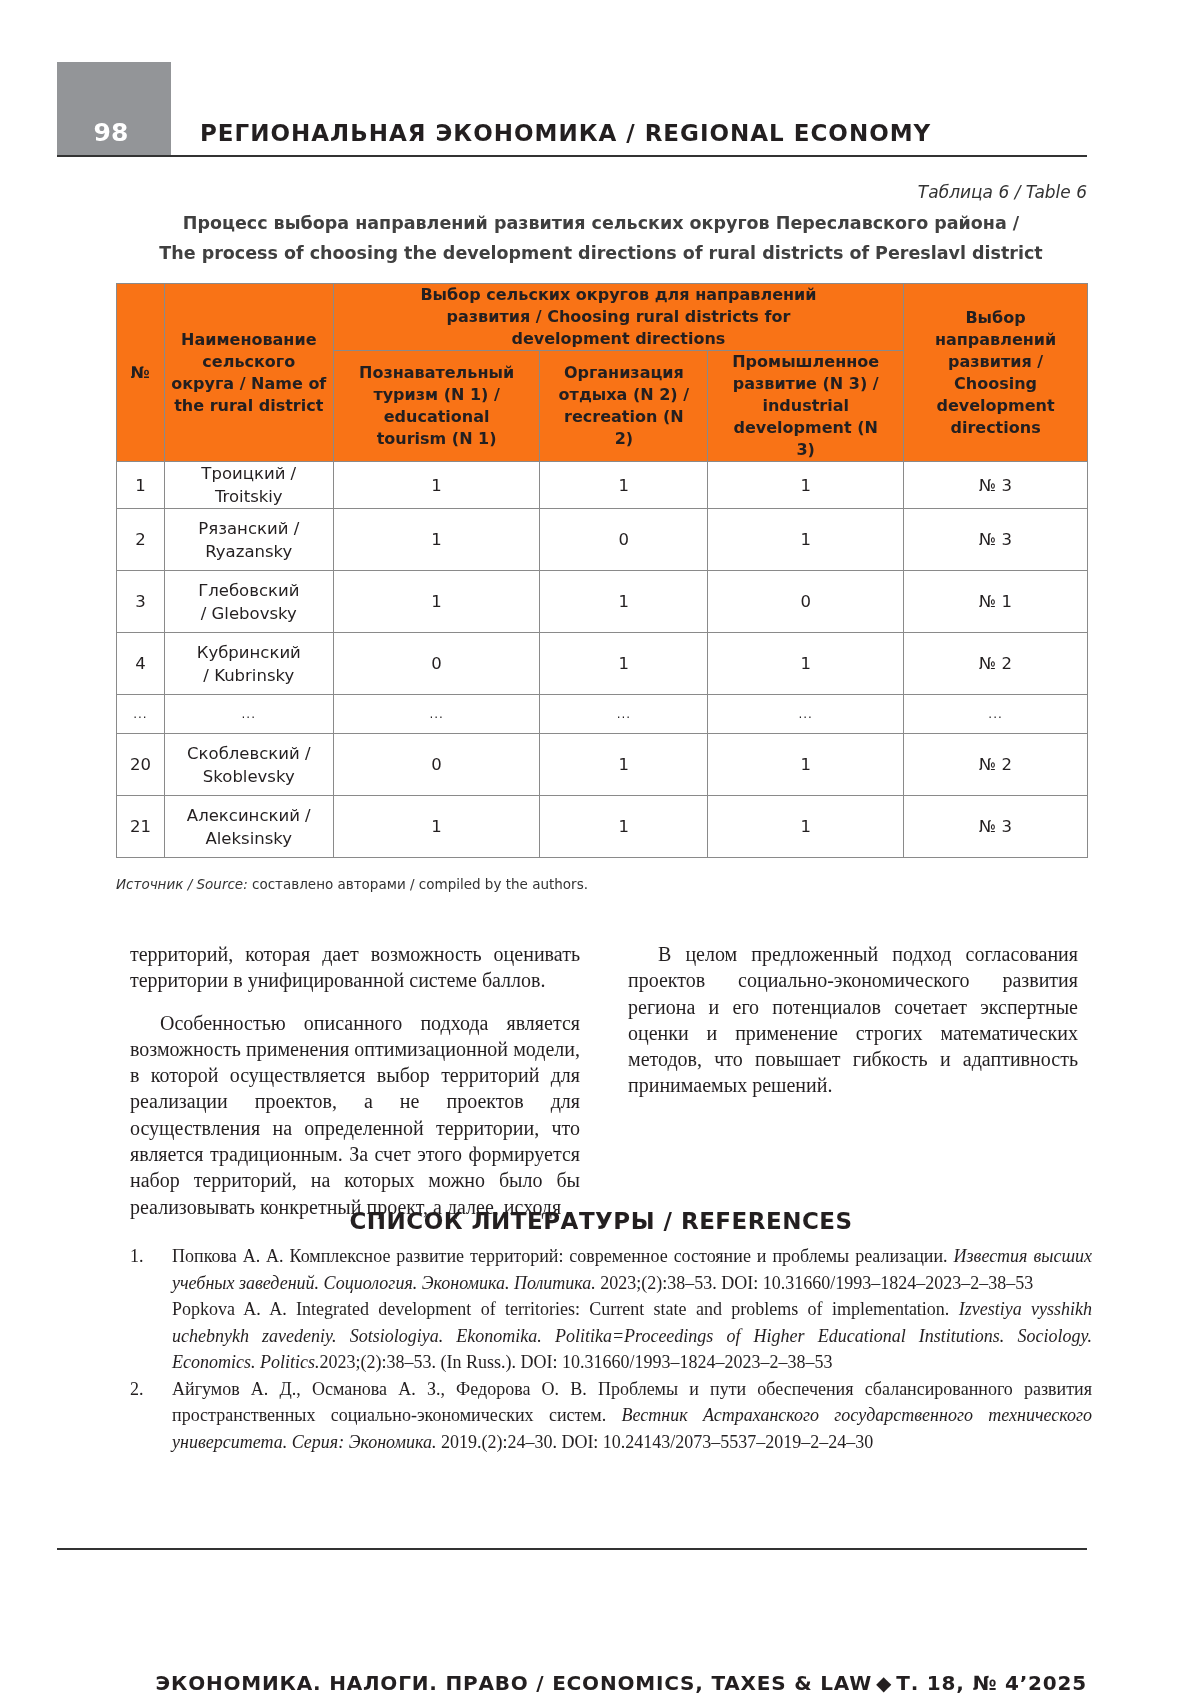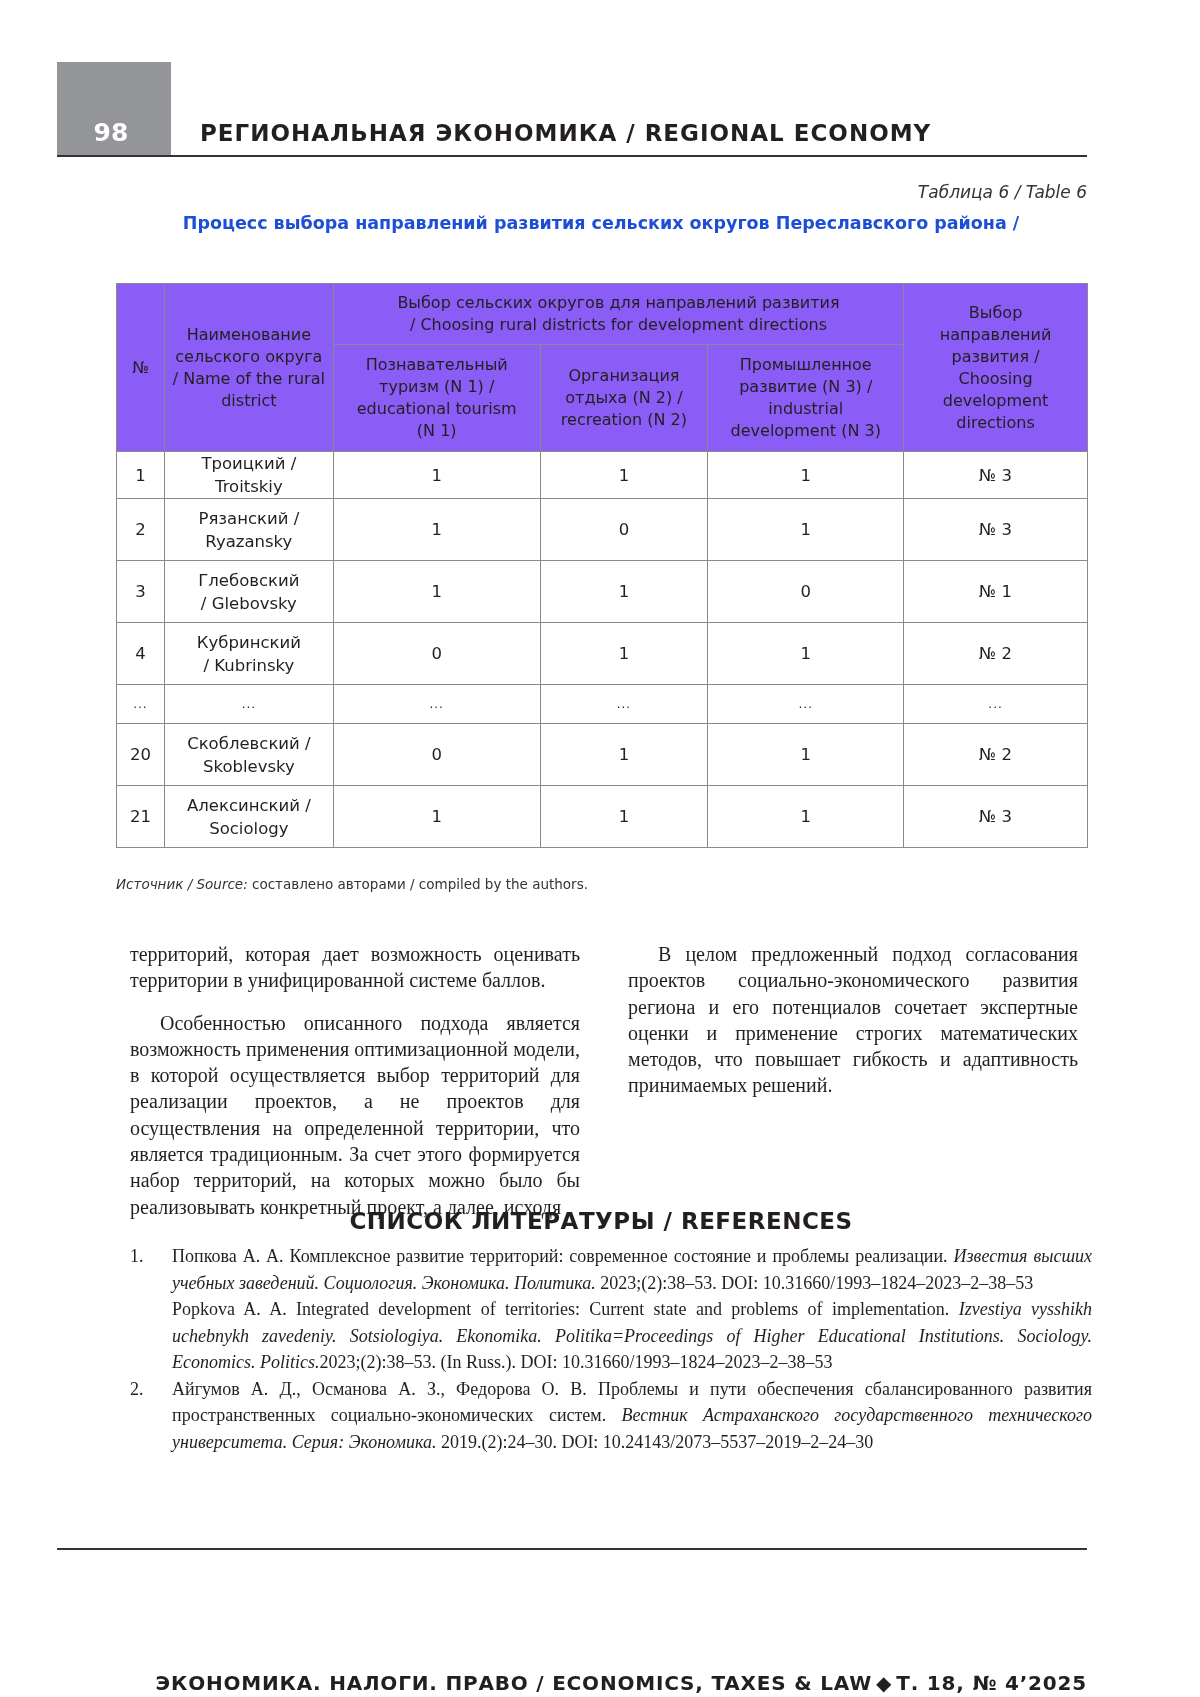--- a/index.html
+++ b/index.html
@@ -6,26 +6,26 @@
   body { width: 1200px; height: 1697px; position: relative; overflow: hidden; color: #231f20; }
 
   
   .page-num-box { position: absolute; left: 57px; top: 62px; width: 114px; height: 94px; background: #939598; }
   .page-num { position: absolute; left: 57px; top: 118px; width: 108px; text-align: center; font-family: "DejaVu Sans", sans-serif; font-weight: bold; font-size: 25px; color: #ffffff; line-height: 30px; }
   .running-head { position: absolute; left: 200px; top: 118px; font-family: "DejaVu Sans", sans-serif; font-weight: bold; font-size: 23px; letter-spacing: 1px; color: #231f20; line-height: 30px; white-space: nowrap; }
   .head-rule { position: absolute; left: 57px; top: 155px; width: 1030px; height: 2px; background: #333; }
 
   
   .table-label { position: absolute; right: 113px; top: 182px; font-family: "DejaVu Sans", sans-serif; font-style: italic; font-size: 17px; color: #333; }
-  .table-title { position: absolute; left: 115px; width: 972px; top: 208px; text-align: center; font-family: "DejaVu Sans", sans-serif; font-weight: bold; font-size: 17.5px; line-height: 30px; color: #1d4ed8; }
+  .table-title { position: absolute; left: 115px; width: 972px; top: 208px; text-align: center; font-family: "DejaVu Sans", sans-serif; font-weight: bold; font-size: 17.5px; line-height: 30px; color: #404040; }
 
   
   table.data { position: absolute; left: 116px; top: 283px; width: 972px; border-collapse: collapse; font-family: "DejaVu Sans", sans-serif; font-size: 16px; color: #231f20; }
   table.data td, table.data th { border: 1.5px solid #8a8a8a; text-align: center; vertical-align: middle; padding: 0 6px; }
-  table.data th { background: #8b5cf6; font-weight: normal; font-size: 16px; line-height: 22px; }
+  table.data th { background: #f97316; font-weight: bold; font-size: 16px; line-height: 22px; }
   table.data td { line-height: 23px; font-size: 16.5px; }
   .ellip { letter-spacing: 1px; font-size: 12px !important; }
 
   .source-note { position: absolute; left: 116px; top: 876px; font-family: "DejaVu Sans", sans-serif; font-size: 13.5px; color: #333; }
   .source-note i { font-style: italic; }
 
   
   .col { position: absolute; top: 925px; width: 482px; font-family: "Liberation Serif", "DejaVu Serif", serif; font-size: 20px; line-height: 26.3px; color: #231f20; text-align: justify; }
   .col.left { left: 114px; }
   .col.right { left: 612px; }
@@ -47,20 +47,21 @@
 <body>
 
 <div class="page-num-box"></div>
 <div class="page-num">98</div>
 <div class="running-head">РЕГИОНАЛЬНАЯ ЭКОНОМИКА / REGIONAL ECONOMY</div>
 <div class="head-rule"></div>
 
 <div class="table-label">Таблица 6 / Table 6</div>
 <div class="table-title">
   <div>Процесс выбора направлений развития сельских округов Переславского района /</div>
+  <div>The process of choosing the development directions of rural districts of Pereslavl district</div>
 </div>
 
 <table class="data">
   <colgroup>
     <col style="width:48px">
       <col style="width:169px">
       <col style="width:207px">
       <col style="width:168px">
       <col style="width:196px">
       <col style="width:184px">
@@ -122,21 +123,21 @@
     <tr style="height:62px">
       <td>20</td>
       <td style="padding:0 22px">Скоблевский / Skoblevsky</td>
       <td>0</td>
       <td>1</td>
       <td>1</td>
       <td>№ 2</td>
     </tr>
     <tr style="height:62px">
       <td>21</td>
-      <td style="padding:0 22px">Алексинский / Sociology</td>
+      <td style="padding:0 22px">Алексинский / Aleksinsky</td>
       <td>1</td>
       <td>1</td>
       <td>1</td>
       <td>№ 3</td>
     </tr>
   </tbody>
 </table>
 
 <div class="source-note"><i>Источник / Source:</i><span> составлено авторами / compiled by the authors.</span></div>
 

